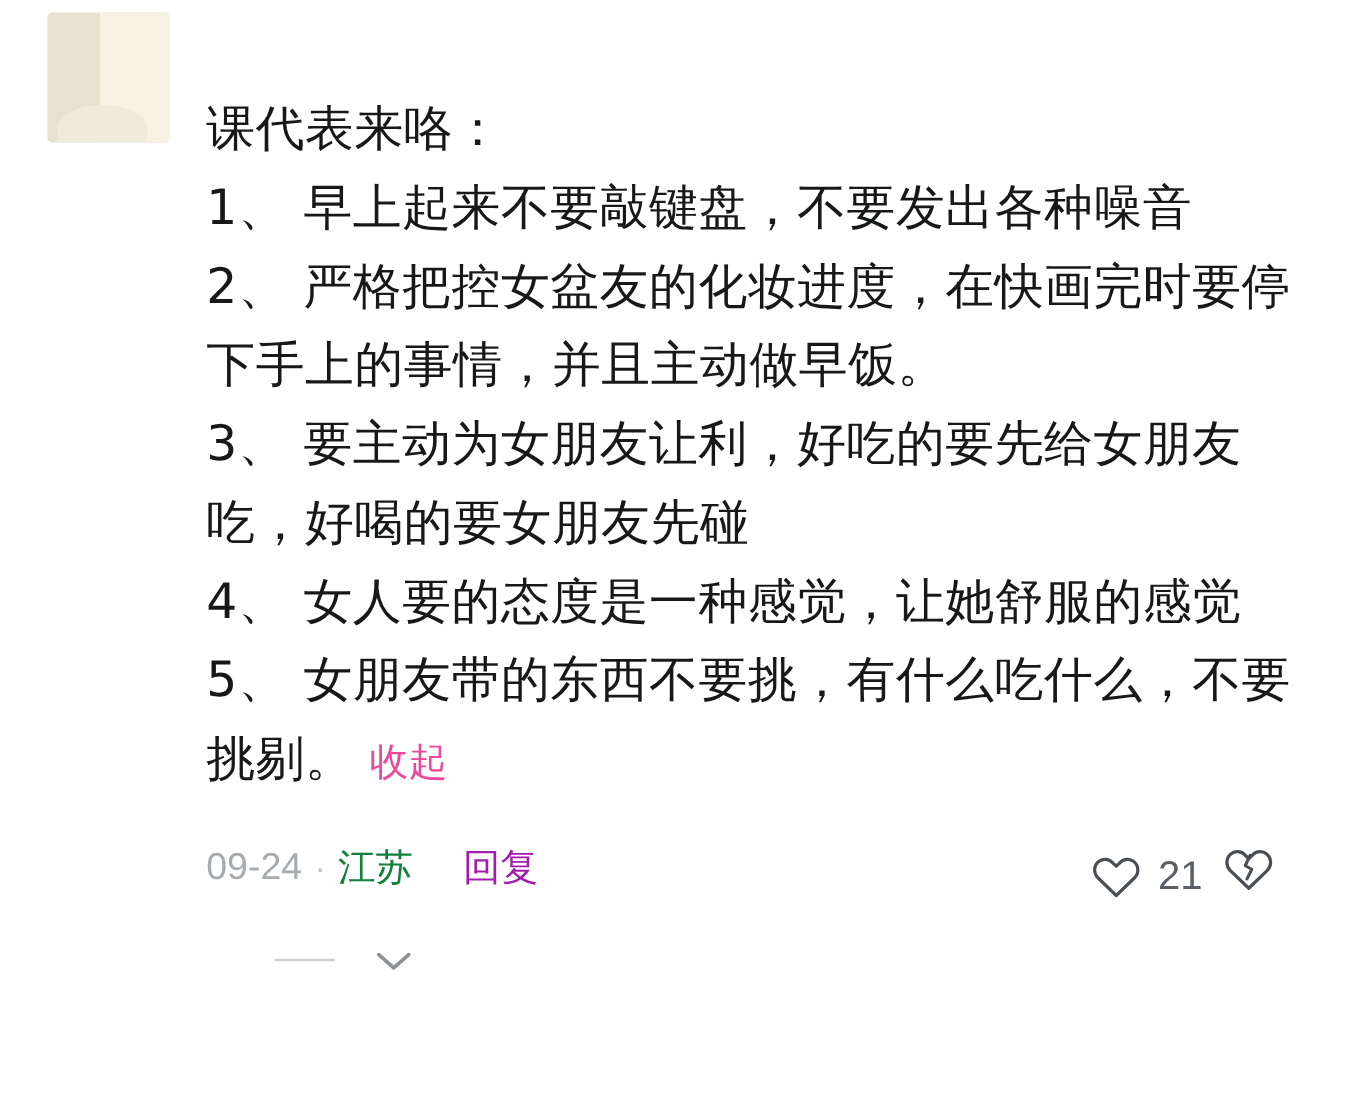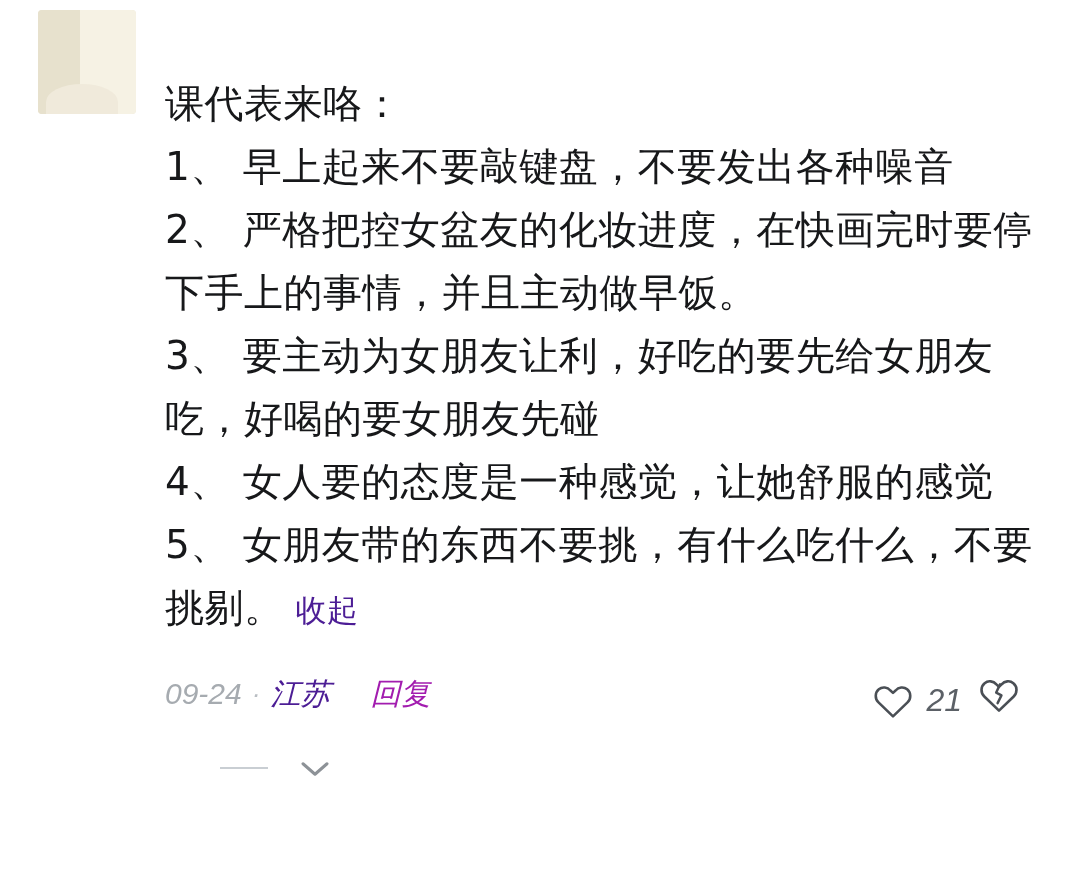--- a/index.html
+++ b/index.html
@@ -63,42 +63,41 @@
     line-height: 63px;
     color: #17181a;
     letter-spacing: 0.5px;
     white-space: pre-wrap;
     font-family: "DejaVu Sans", "Liberation Sans", sans-serif;
   }
 
   .collapse {
     display: inline;
     font-size: 31px;
-    color: #4c1d95;
+    color: #ec4899;
     margin-left: 12px;
     vertical-align: baseline;
     cursor: pointer;
   }
 
   .meta {
     margin-top: 24px;
     display: flex;
     align-items: center;
     font-size: 30px;
     color: #9aa0a6;
     height: 56px;
-    font-style: italic;
   }
   .meta .date { color: #a6abb0; }
   .meta .dot {
     margin: 0 10px;
     color: #b9bec3;
     font-size: 26px;
   }
-  .meta .loc { color: #4c1d95; }
+  .meta .loc { color: #15803d; }
   .meta .reply {
     margin-left: 40px;
     color: #a21caf;
     cursor: pointer;
   }
 
   .actions {
     margin-left: auto;
     display: flex;
     align-items: center;

